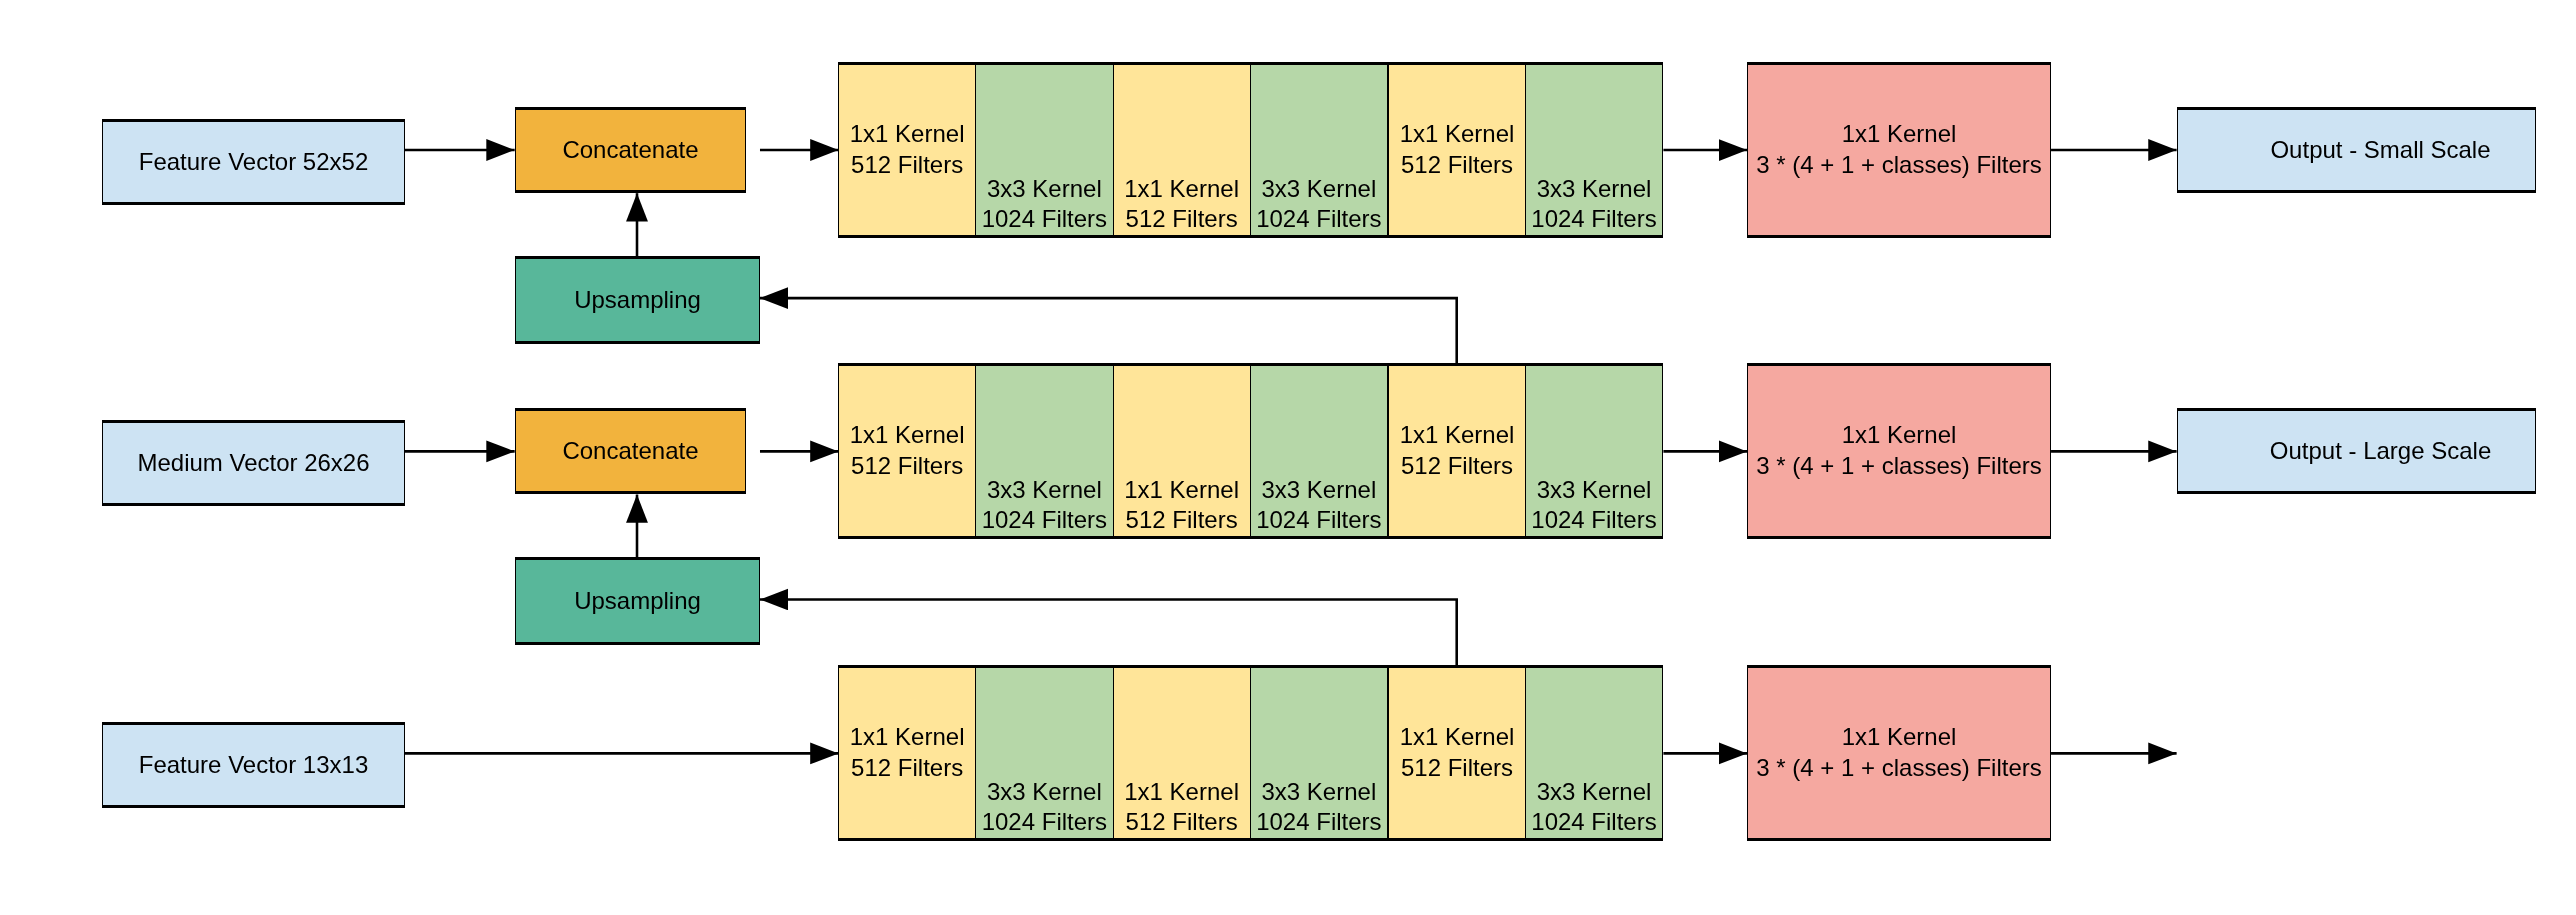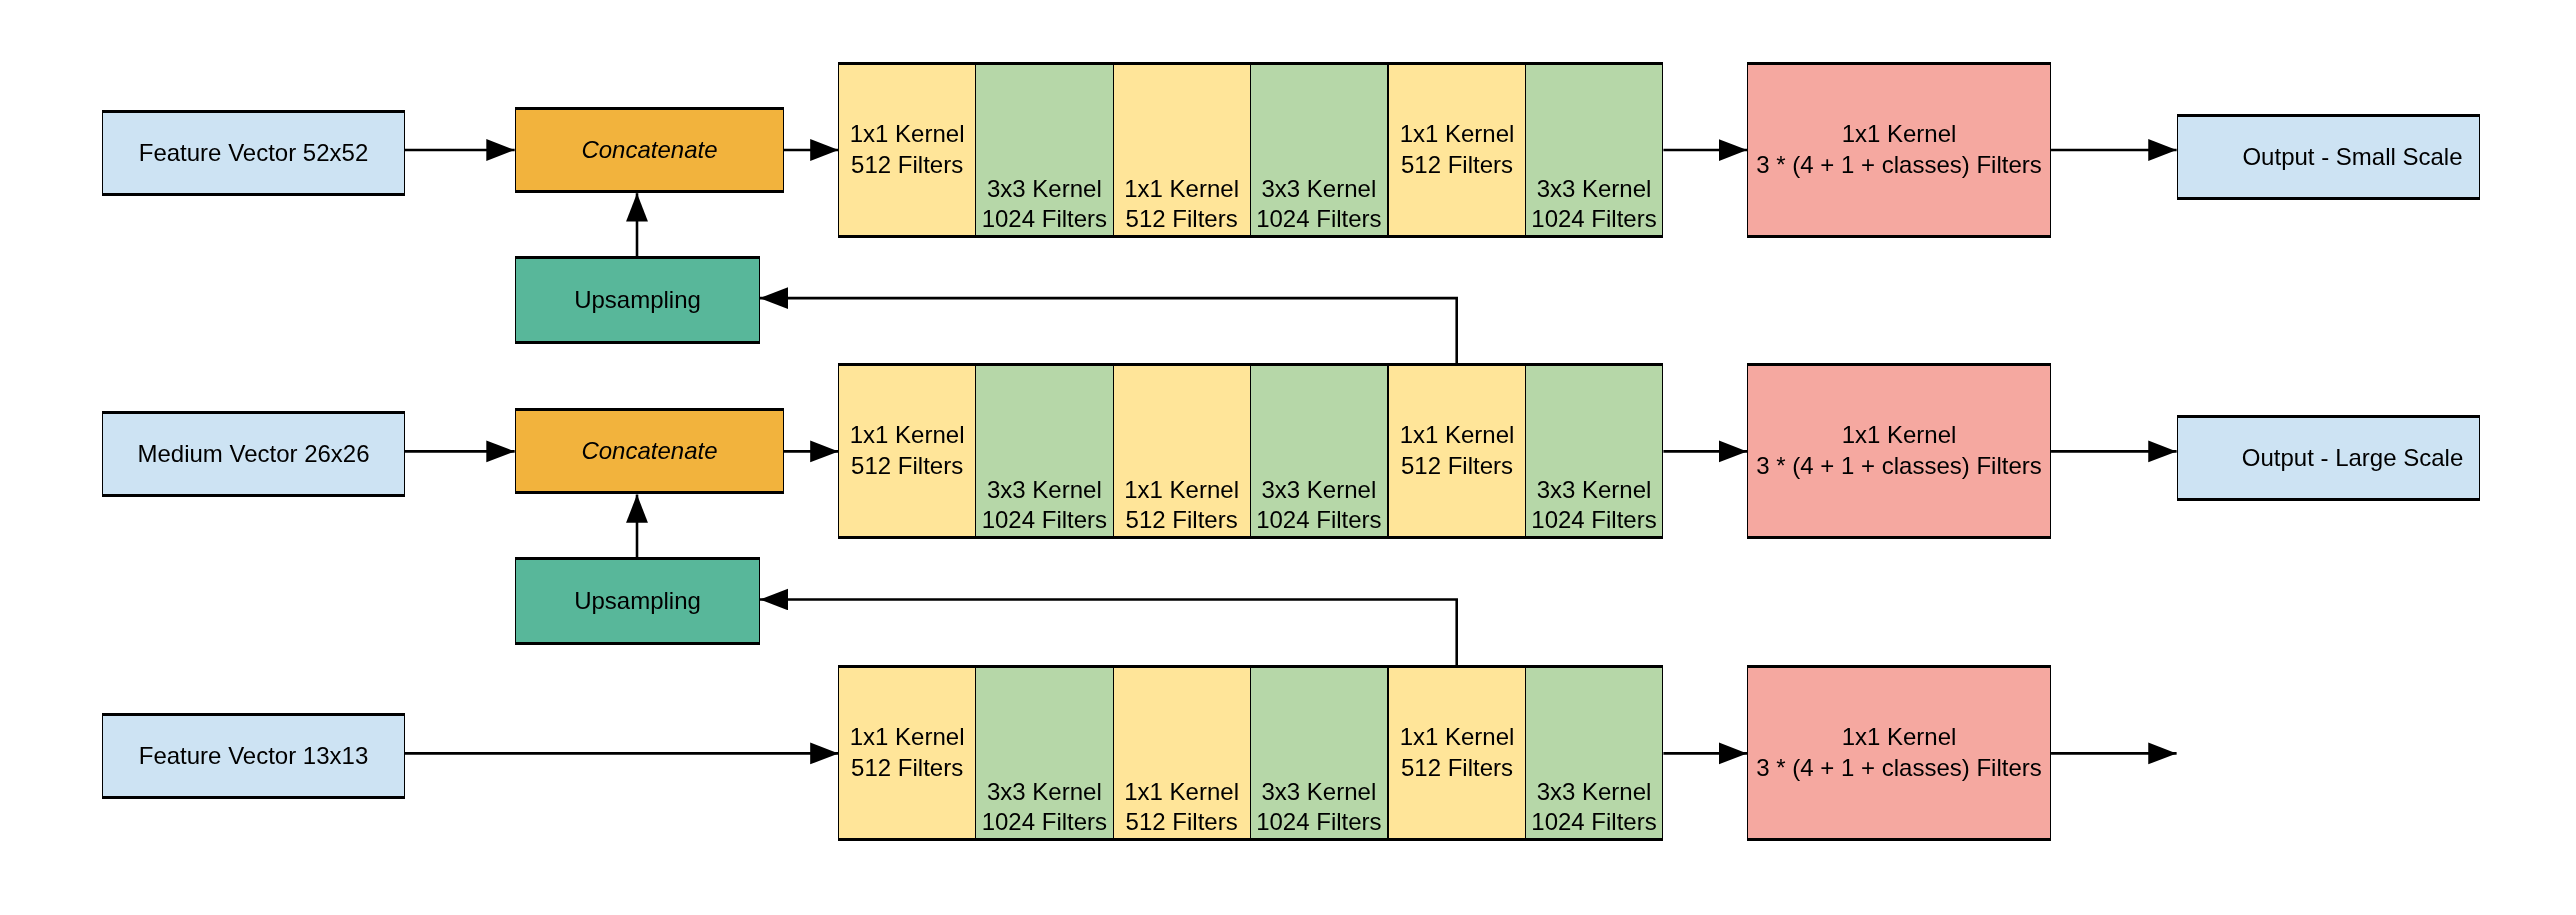--- a/index.html
+++ b/index.html
@@ -22,42 +22,42 @@
     border-top-width: 3.9px;
     border-bottom-width: 3.9px;
     display: flex;
     align-items: center;
     justify-content: center;
     text-align: center;
     font-size: 24px;
     line-height: 1.28;
     color: #000;
   }
-  .feature { left: 102px; top: 110px; width: 303px; height: 86px; background: var(--c-feature, #cde3f3); }
-  .concat  { left: 515px; top: 107px; width: 269px; height: 86px; background: var(--c-concatenate, #f2b33d); font-style: italic; }
+  .feature { left: 102px; top: 119px; width: 303px; height: 86px; background: var(--c-feature, #cde3f3); }
+  .concat  { left: 515px; top: 107px; width: 231px; height: 86px; background: var(--c-concatenate, #f2b33d); }
   .ups     { left: 515px; top: 256px; width: 245px; height: 88px; background: var(--c-upsampling, #58b79a); text-align: right; }
   .stack   { top: 62px; height: 176px; padding: 0; align-items: stretch; }
   .stack-a { left: 838px; width: 550px; }
   .stack-b { left: 1388px; width: 275px; }
   .cell {
     flex: 1 1 0;
     display: flex;
     flex-direction: column;
     align-items: center;
     justify-content: center;
   }
   .cell + .cell { border-left: 1.9px solid var(--c-line, #000); justify-content: flex-end; }
   .cell:nth-child(odd)  { background: var(--c-kernel_1x1, #ffe599); }
   .cell:nth-child(even) { background: var(--c-kernel_3x3, #b6d7a8); }
   .det {
     left: 1747px; top: 62px; width: 304px; height: 176px;
     background: var(--c-detection, #f5a8a0);
     flex-direction: column;
   }
-  .output  { left: 2177px; top: 114px; width: 303px; height: 86px; background: var(--c-output, #cde3f3); padding-left: 48px; }
+  .output  { left: 2177px; top: 107px; width: 359px; height: 86px; background: var(--c-output, #cde3f3); padding-left: 48px; }
   .box span { display: block; }
 </style>
 </head>
 <body>
 
 <div class="canvas">
 
   <svg class="wires" xmlns="http://www.w3.org/2000/svg" viewBox="0 0 4000 1421">
     <defs>
       <marker id="ah" markerUnits="userSpaceOnUse" markerWidth="48" markerHeight="38" refX="44" refY="17" orient="auto">

